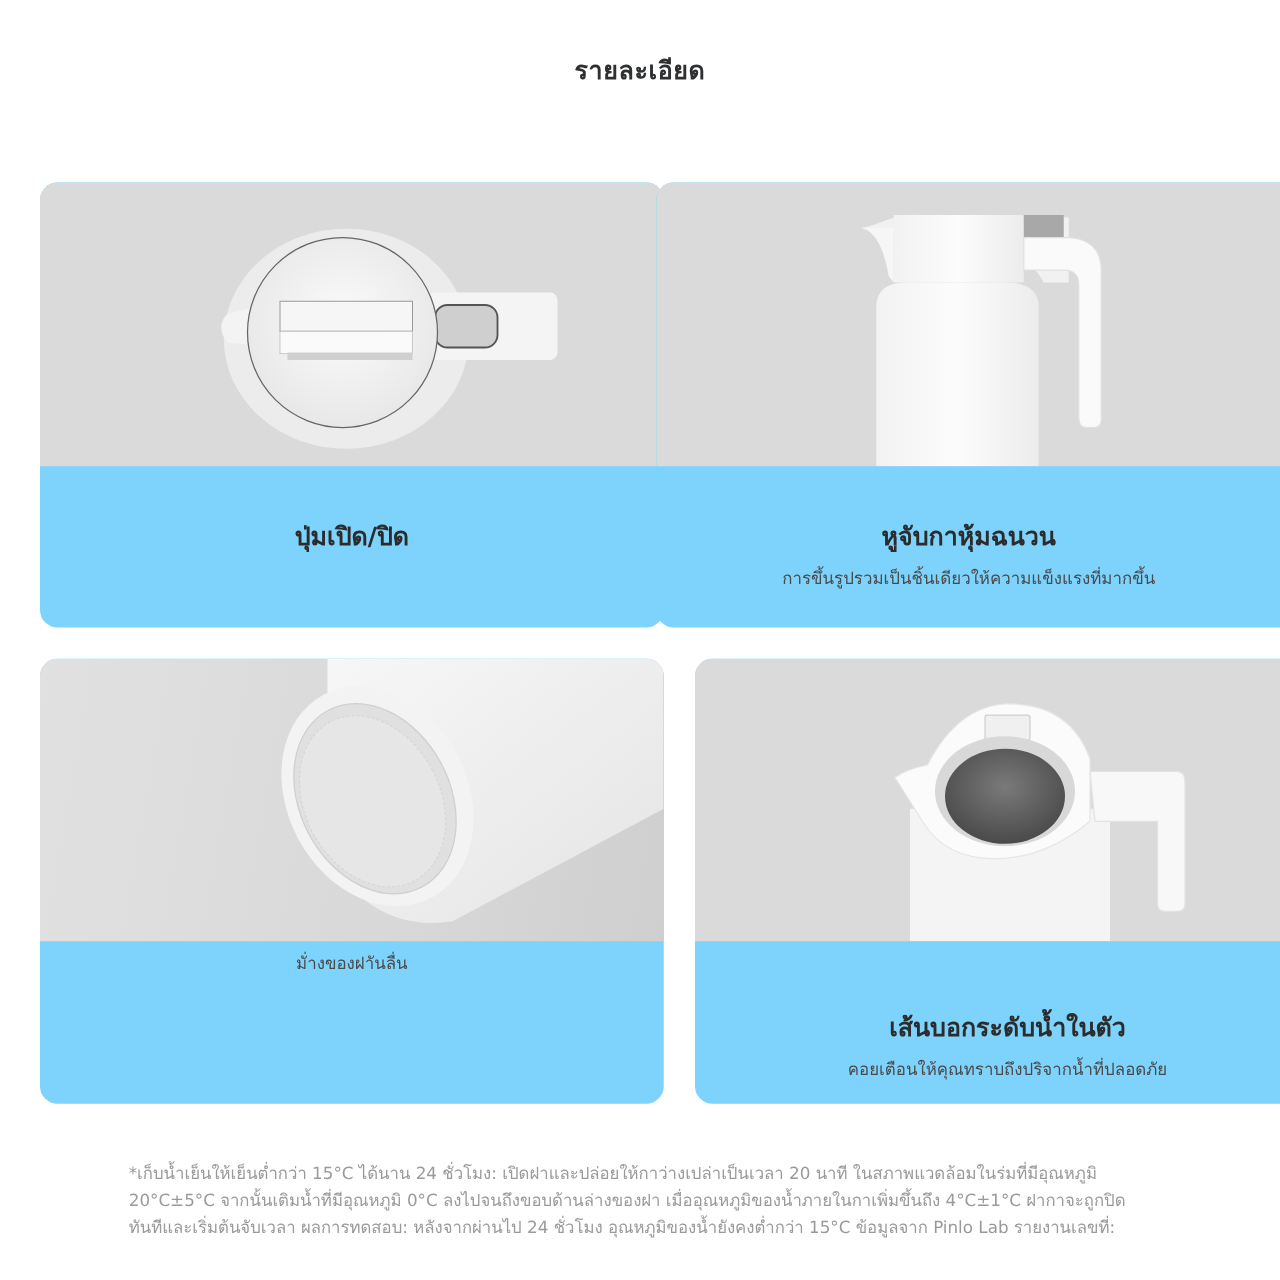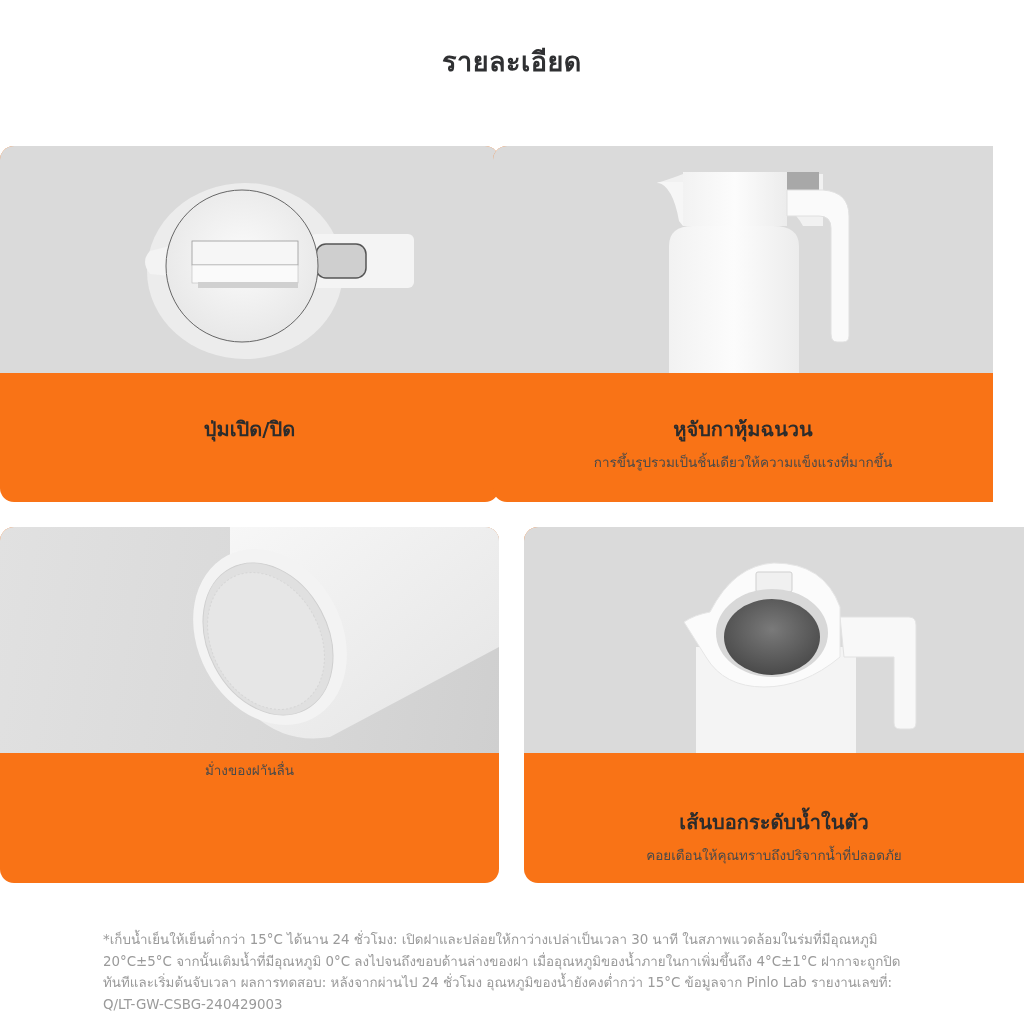--- a/index.html
+++ b/index.html
@@ -1,19 +1,19 @@
 <!DOCTYPE html>
 <html><head>
 <meta charset="utf-8">
 <style>
   * { box-sizing: border-box; margin: 0; padding: 0; }
   html, body { width: 1024px; height: 1024px; background: #ffffff; overflow: hidden; }
   body { font-family: "DejaVu Sans", "Liberation Sans", sans-serif; color: #2b2b2b; position: relative; }
-  .page-title { position: absolute; top: 40px; left: 0; width: 1024px; text-align: center; font-size: 27px; font-weight: bold; color: #2f3032; letter-spacing: 0.5px; }
-  .card { position: absolute; width: 499px; height: 356px; border-radius: 14px; overflow: hidden; background: #f97316; }
+  .page-title { position: absolute; top: 40px; left: 0; width: 1024px; text-align: center; font-size: 20px; font-weight: bold; color: #2f3032; letter-spacing: 0.5px; }
+  .card { position: absolute; width: 499px; height: 356px; border-radius: 14px; overflow: hidden; background: #7dd3fc; margin-left: 32px; }
   .card.c1 { left: 0; top: 146px; }
   .card.c2 { left: 493px; top: 146px; width: 500px; border-radius: 14px 0 0 14px; text-decoration: underline; }
   .card.c3 { left: 0; top: 527px; }
   .card.c4 { left: 524px; top: 527px; width: 500px; border-radius: 14px 0 0 14px; }
   .card-image { position: absolute; left: 0; top: 0; width: 100%; height: 227px; background: #dadada; overflow: hidden; }
   .card.c3 .card-image { background: linear-gradient(100deg, #e1e1e1 0%, #d8d8d8 60%, #cfcfcf 100%); height: 226px; }
   .card.c4 .card-image { height: 226px; }
   .card-text { position: absolute; left: 0; top: 227px; width: 100%; height: 129px; text-align: center; }
   .card-title { margin-top: 40px; font-size: 20px; font-weight: bold; color: #2c2c2c; }
   .card-desc { margin-top: 6px; font-size: 13.5px; color: #4a4a4a; }
@@ -111,17 +111,16 @@
       <ellipse cx="248" cy="110" rx="48" ry="38" fill="url(#g4)"></ellipse>
     </svg>
   </div>
   <div class="card-text" style="top:239px">
     <div class="card-title">เส้นบอกระดับน้ำในตัว</div>
     <div class="card-desc">คอยเตือนให้คุณทราบถึงปริจากน้ำที่ปลอดภัย</div>
   </div>
 </div>
 
 <div class="footnote">
-  <div>*เก็บน้ำเย็นให้เย็นต่ำกว่า 15°C ได้นาน 24 ชั่วโมง: เปิดฝาและปล่อยให้กาว่างเปล่าเป็นเวลา 30 นาที ในสภาพแวดล้อมในร่มที่มีอุณหภูมิ</div>
+  <div>*เก็บน้ำเย็นให้เย็นต่ำกว่า 15°C ได้นาน 24 ชั่วโมง: เปิดฝาและปล่อยให้กาว่างเปล่าเป็นเวลา 20 นาที ในสภาพแวดล้อมในร่มที่มีอุณหภูมิ</div>
   <div>20°C±5°C จากนั้นเติมน้ำที่มีอุณหภูมิ 0°C ลงไปจนถึงขอบด้านล่างของฝา เมื่ออุณหภูมิของน้ำภายในกาเพิ่มขึ้นถึง 4°C±1°C ฝากาจะถูกปิด</div>
   <div>ทันทีและเริ่มต้นจับเวลา ผลการทดสอบ: หลังจากผ่านไป 24 ชั่วโมง อุณหภูมิของน้ำยังคงต่ำกว่า 15°C ข้อมูลจาก Pinlo Lab รายงานเลขที่:</div>
-  <div>Q/LT-GW-CSBG-240429003</div>
 </div>
 
 </body></html>

